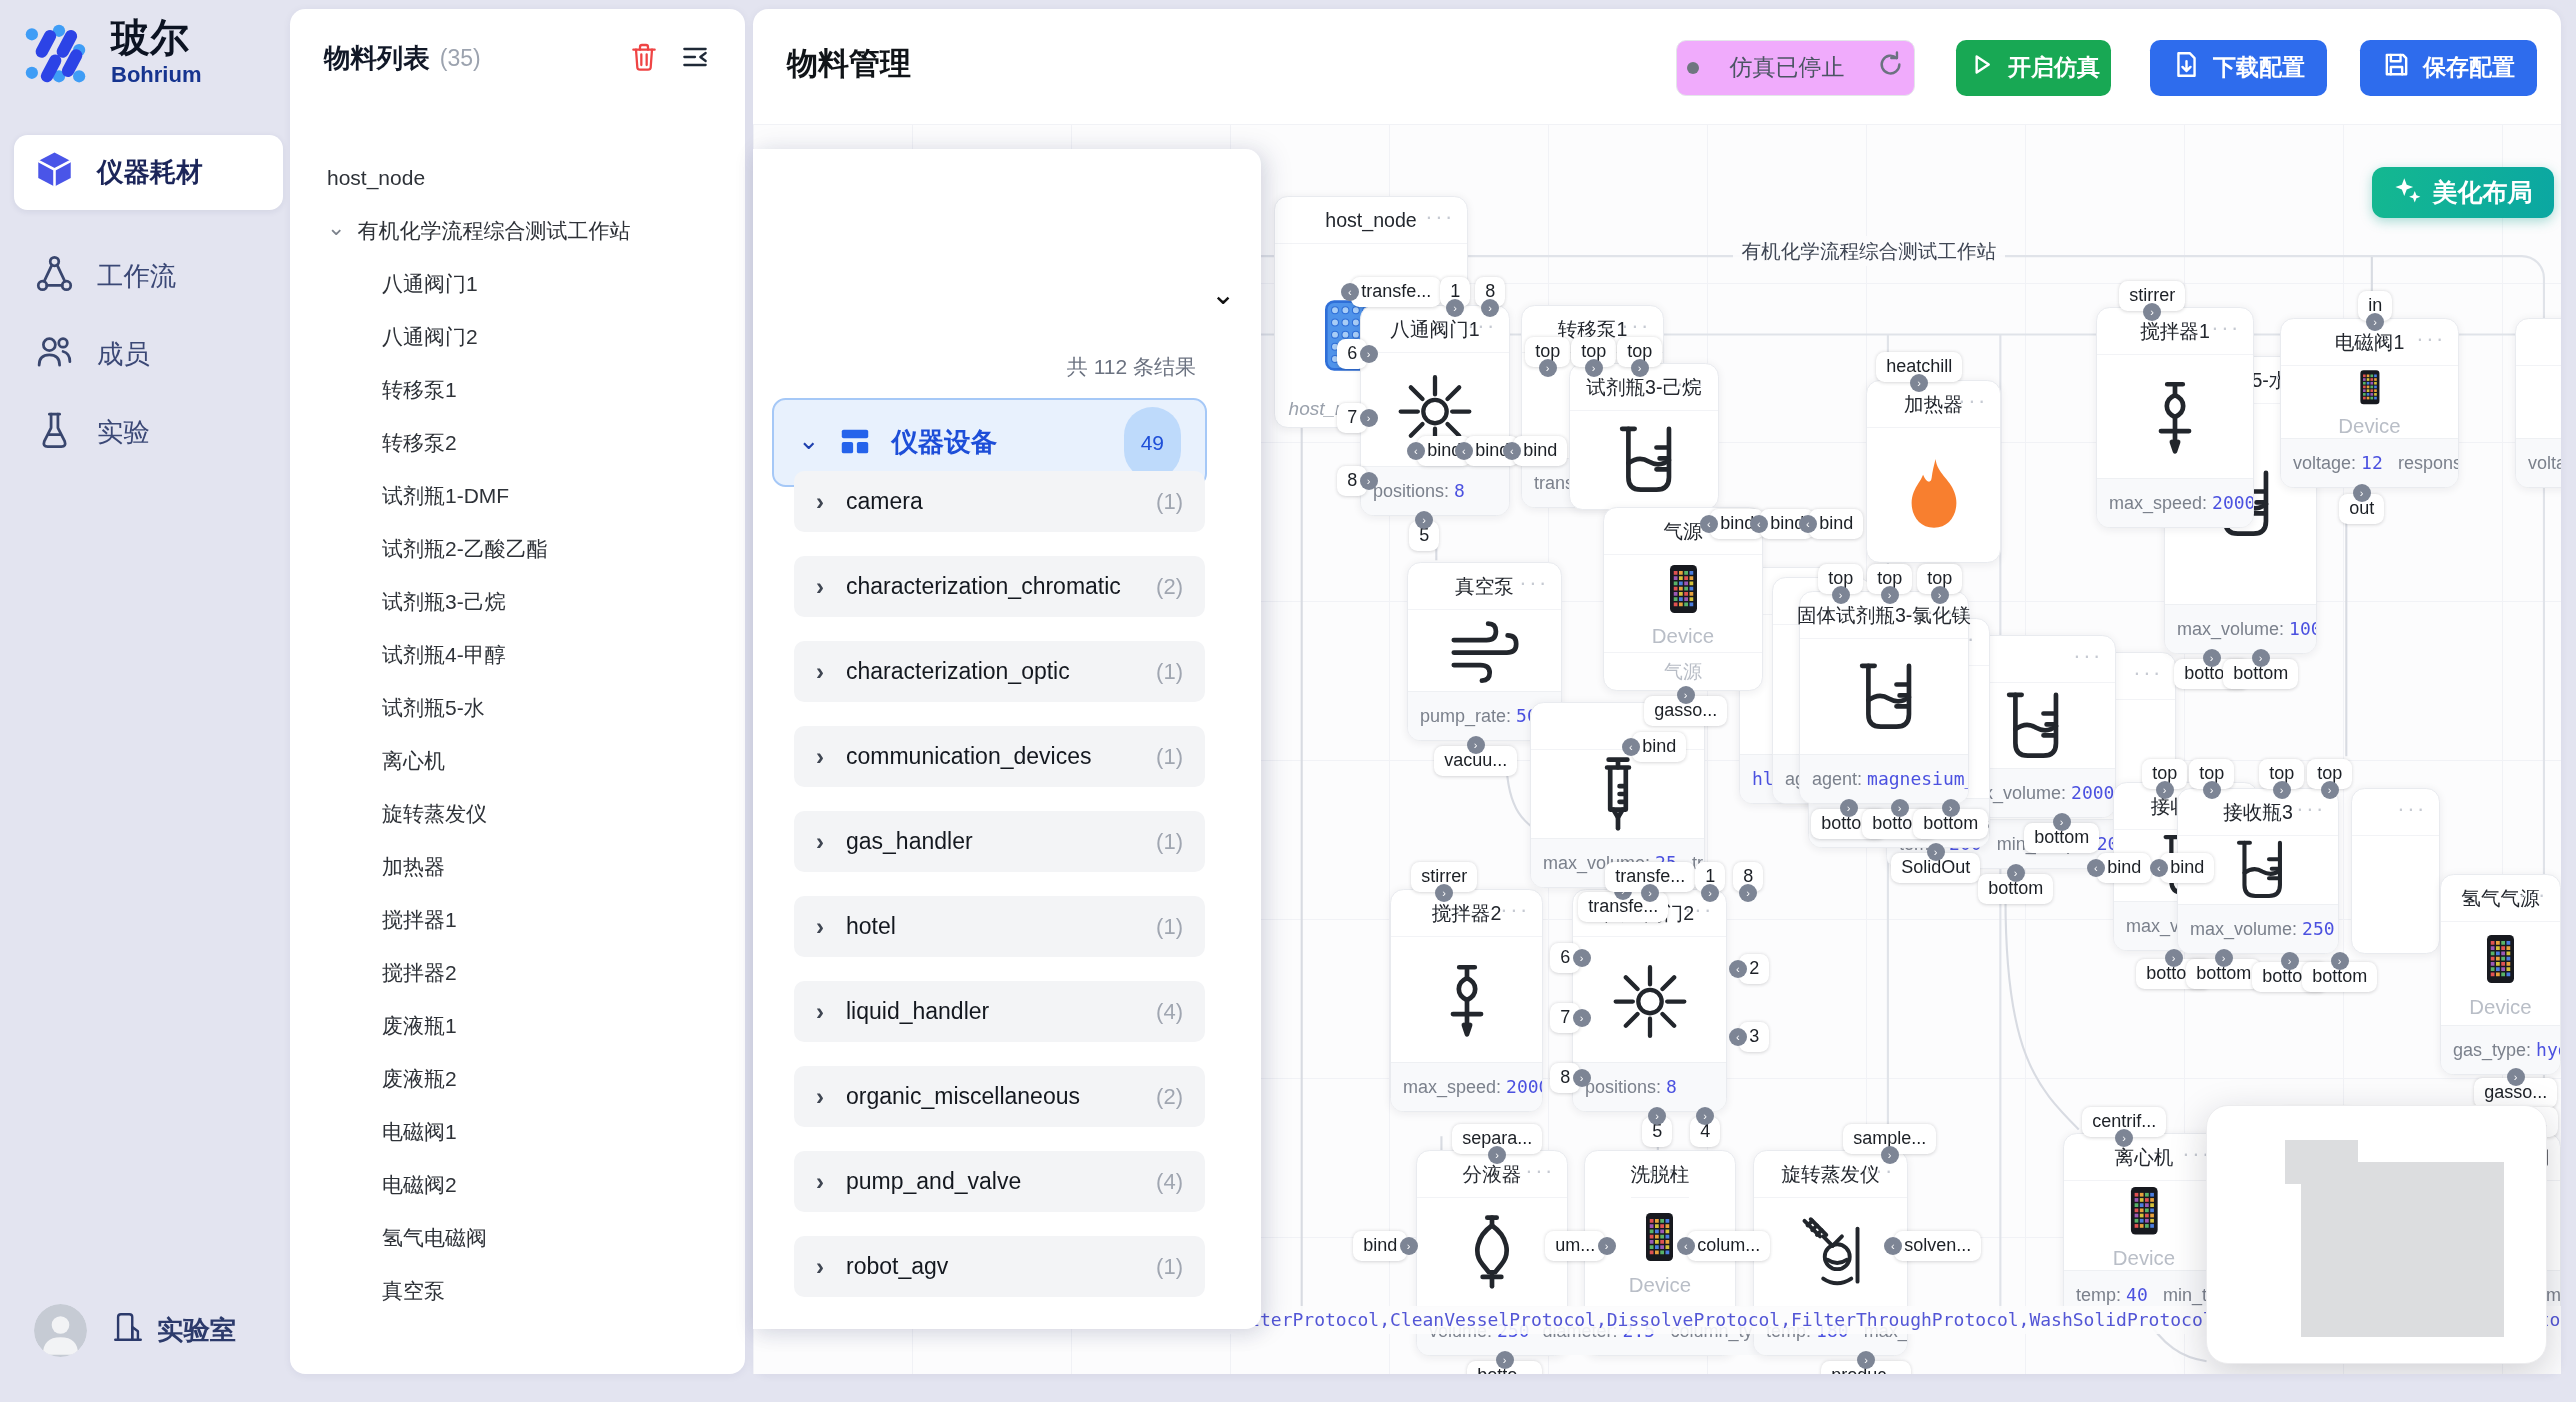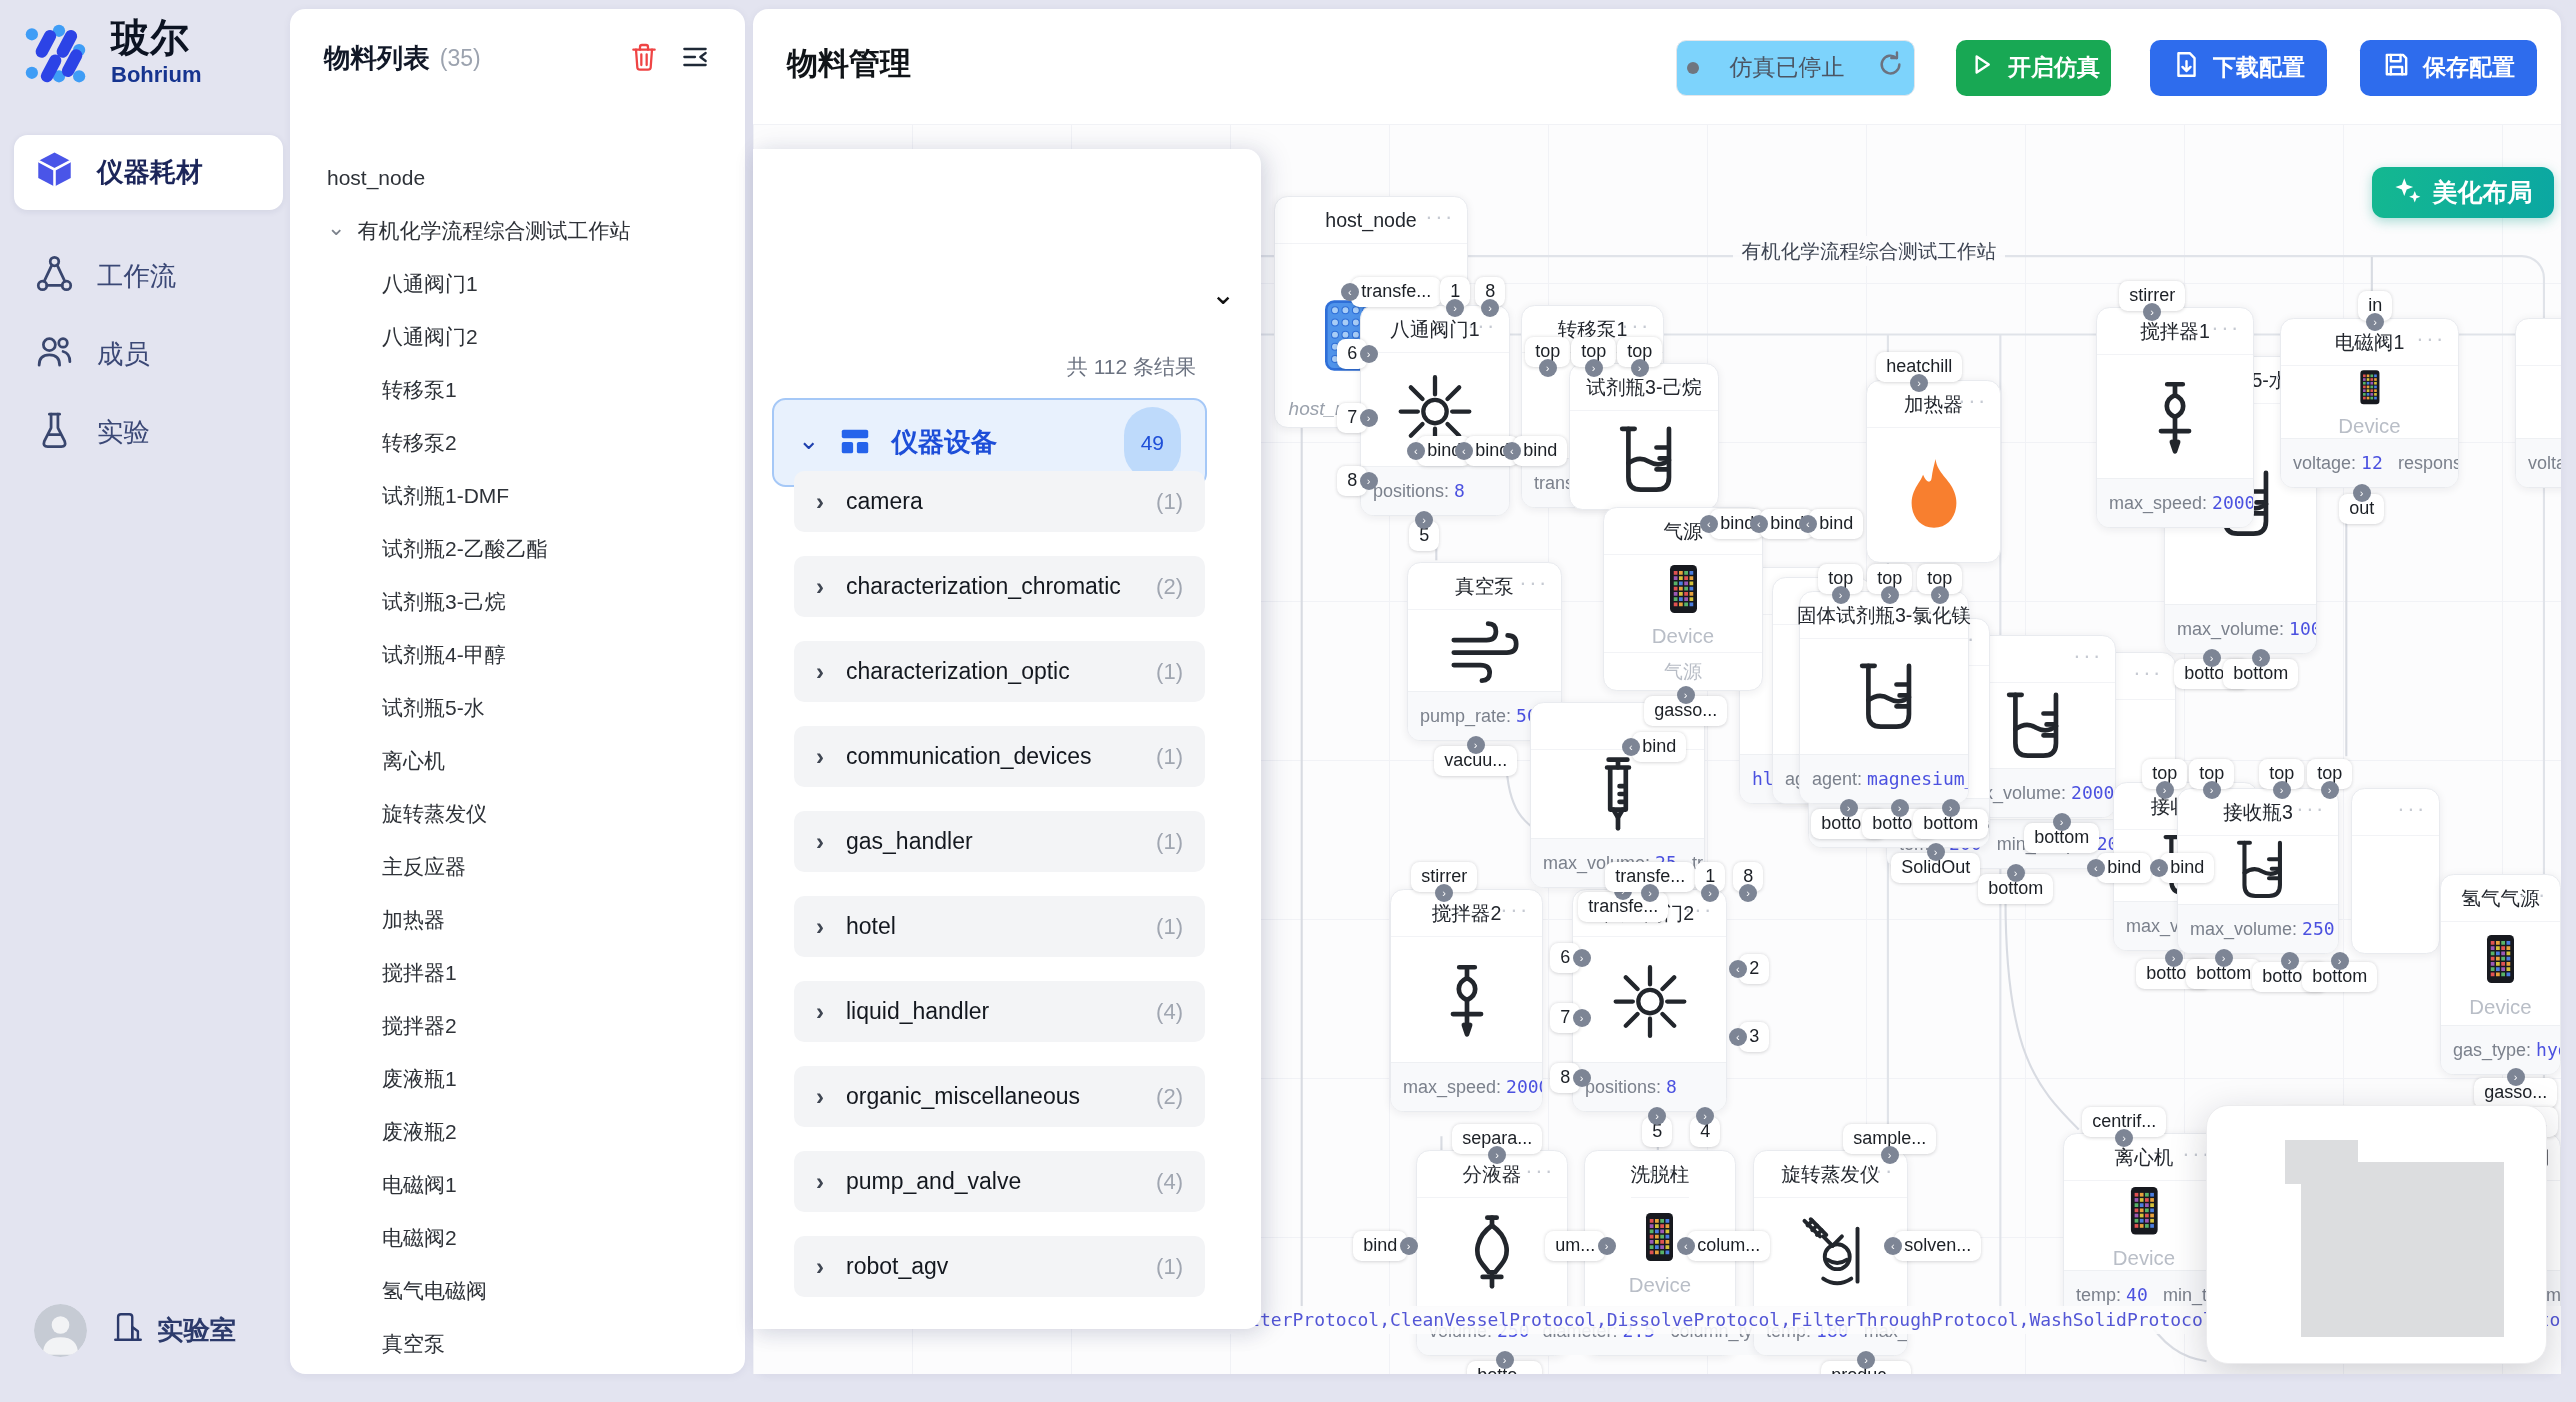--- a/index.html
+++ b/index.html
@@ -31,21 +31,21 @@
   .tree-row{height:53px;display:flex;align-items:center;font-size:21px;color:#2e3238;cursor:pointer;}
   .tree-root{padding-left:37px;}
   .tree-group{padding-left:37px;gap:12px;}
   .tree-chevron{color:#7c828c;font-size:22px;transform:translateY(-3.4px);}
   .tree-item{padding-left:92px;}
 
   
   #main{left:753px;top:8.5px;width:1808px;height:1365px;background:#fff;border-radius:15.3px;overflow:hidden;box-shadow:0 1.7px 8.5px rgba(30,40,90,.06);}
   .main-title{left:34px;top:34px;font-size:31px;font-weight:bold;color:#101418;}
   .hdr-btn{top:31px;height:56px;border-radius:10.2px;display:flex;align-items:center;justify-content:center;gap:12px;font-size:23px;cursor:pointer;box-sizing:border-box;}
-  #status-pill{left:923px;width:239px;background:#7dd3fc;border:1.7px solid #e4e6ea;color:#4b5563;gap:31px;}
+  #status-pill{left:923px;width:239px;background:#f0abfc;border:1.7px solid #e4e6ea;color:#4b5563;gap:31px;}
   .status-dot{width:12px;height:12px;border-radius:50%;background:#6f7680;}
   #btn-start{left:1203px;width:155px;background:#18a854;color:#fff;font-weight:bold;}
   #btn-download{left:1397px;width:177px;background:#2e6ced;color:#fff;font-weight:bold;}
   #btn-save{left:1607px;width:177px;background:#2e6ced;color:#fff;font-weight:bold;}
   .hdr-btn svg{width:29px;height:29px;}
 
   
   #canvas{left:753px;top:124px;width:1808px;height:1250px;background:#fcfcfd;overflow:hidden;
     background-image:linear-gradient(#f1f2f6 0.9px,transparent 0.9px),linear-gradient(90deg,#f1f2f6 0.9px,transparent 0.9px);
     background-size:159px 159px;}
@@ -235,23 +235,20 @@
           <span>试剂瓶4-甲醇</span>
         </div>
         <div class="tree-row tree-item">
           <span>试剂瓶5-水</span>
         </div>
         <div class="tree-row tree-item">
           <span>离心机</span>
         </div>
         <div class="tree-row tree-item">
           <span>旋转蒸发仪</span>
-        </div>
-        <div class="tree-row tree-item">
-          <span>主反应器</span>
         </div>
         <div class="tree-row tree-item">
           <span>加热器</span>
         </div>
         <div class="tree-row tree-item">
           <span>搅拌器1</span>
         </div>
         <div class="tree-row tree-item">
           <span>搅拌器2</span>
         </div>

